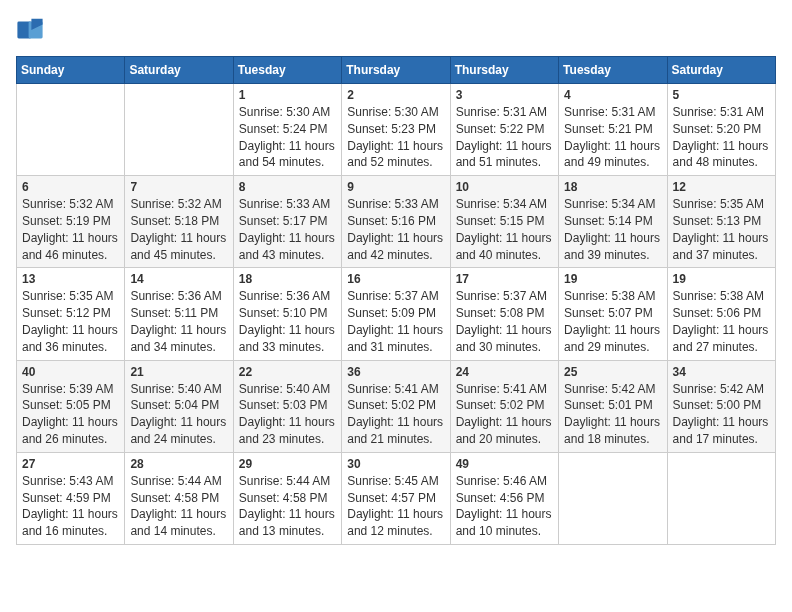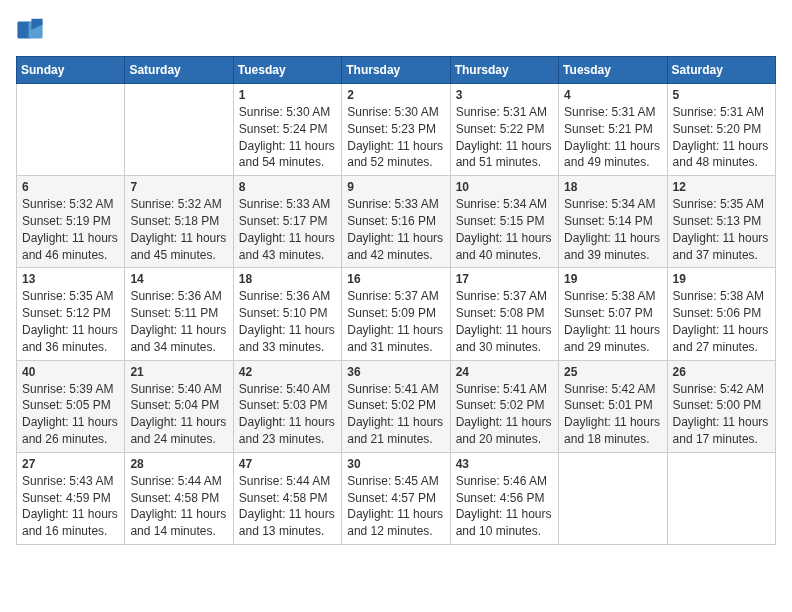--- a/index.html
+++ b/index.html
@@ -211,58 +211,58 @@
       <tr>
         <td>
           <span class="day-number">40</span>
           <div class="day-info">Sunrise: 5:39 AM<br>Sunset: 5:05 PM<br>Daylight: 11 hours and 26 minutes.</div>
         </td>
         <td>
           <span class="day-number">21</span>
           <div class="day-info">Sunrise: 5:40 AM<br>Sunset: 5:04 PM<br>Daylight: 11 hours and 24 minutes.</div>
         </td>
         <td>
-          <span class="day-number">42</span>
+          <span class="day-number">22</span>
           <div class="day-info">Sunrise: 5:40 AM<br>Sunset: 5:03 PM<br>Daylight: 11 hours and 23 minutes.</div>
         </td>
         <td>
           <span class="day-number">36</span>
           <div class="day-info">Sunrise: 5:41 AM<br>Sunset: 5:02 PM<br>Daylight: 11 hours and 21 minutes.</div>
         </td>
         <td>
           <span class="day-number">24</span>
           <div class="day-info">Sunrise: 5:41 AM<br>Sunset: 5:02 PM<br>Daylight: 11 hours and 20 minutes.</div>
         </td>
         <td>
           <span class="day-number">25</span>
           <div class="day-info">Sunrise: 5:42 AM<br>Sunset: 5:01 PM<br>Daylight: 11 hours and 18 minutes.</div>
         </td>
         <td>
-          <span class="day-number">26</span>
+          <span class="day-number">34</span>
           <div class="day-info">Sunrise: 5:42 AM<br>Sunset: 5:00 PM<br>Daylight: 11 hours and 17 minutes.</div>
         </td>
       </tr>
       <tr>
         <td>
           <span class="day-number">27</span>
           <div class="day-info">Sunrise: 5:43 AM<br>Sunset: 4:59 PM<br>Daylight: 11 hours and 16 minutes.</div>
         </td>
         <td>
           <span class="day-number">28</span>
           <div class="day-info">Sunrise: 5:44 AM<br>Sunset: 4:58 PM<br>Daylight: 11 hours and 14 minutes.</div>
         </td>
         <td>
-          <span class="day-number">47</span>
+          <span class="day-number">29</span>
           <div class="day-info">Sunrise: 5:44 AM<br>Sunset: 4:58 PM<br>Daylight: 11 hours and 13 minutes.</div>
         </td>
         <td>
           <span class="day-number">30</span>
           <div class="day-info">Sunrise: 5:45 AM<br>Sunset: 4:57 PM<br>Daylight: 11 hours and 12 minutes.</div>
         </td>
         <td>
-          <span class="day-number">43</span>
+          <span class="day-number">49</span>
           <div class="day-info">Sunrise: 5:46 AM<br>Sunset: 4:56 PM<br>Daylight: 11 hours and 10 minutes.</div>
         </td>
         <td class="empty"></td>
         <td class="empty"></td>
       </tr>
     </tbody>
 </table>
 
 </body></html>

